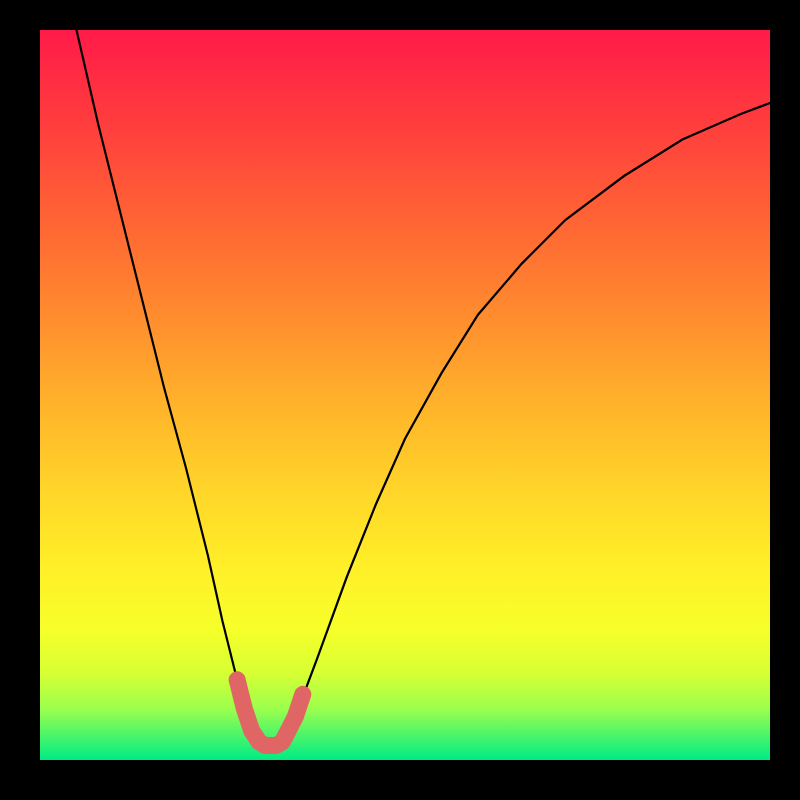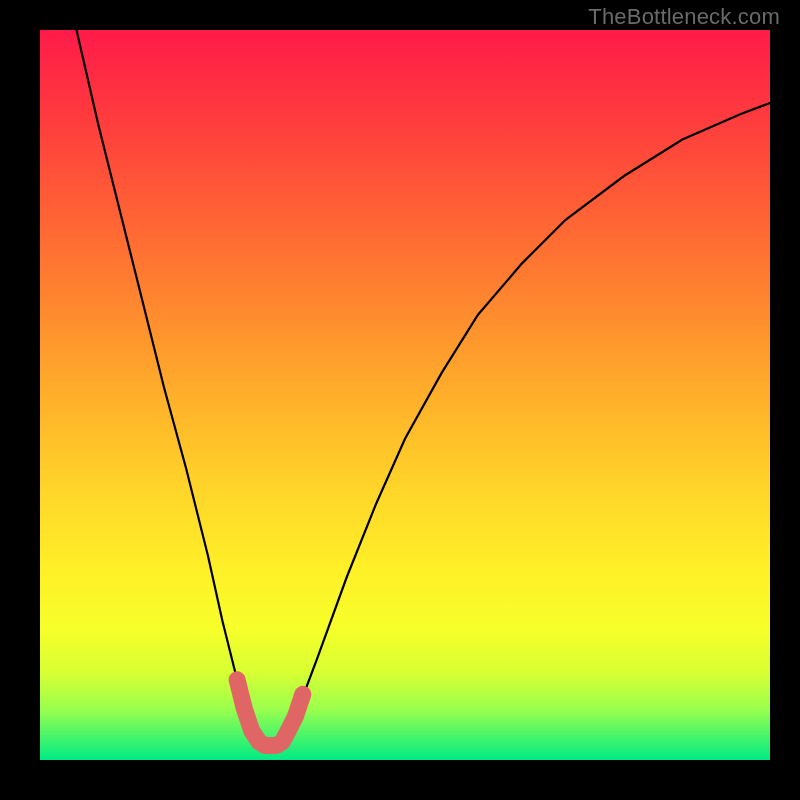--- a/index.html
+++ b/index.html
@@ -53,21 +53,20 @@
     width: 730px;
     height: 730px;
     overflow: visible;
   }
 </style>
 </head>
 <body>
 
 <div class="frame">
 
-  <div class="attribution" data-bind="attribution">TheBottleneck.com</div>
 
   <div class="plot">
     <svg class="curve" viewBox="0 0 730 730" preserveAspectRatio="none">
       <path id="main-curve" fill="none" stroke="#000000" stroke-width="2.2" stroke-linecap="round" d="M36.50 0.00 L58.40 94.90 L80.30 182.50 L102.20 270.10 L124.10 357.70 L146.00 438.00 L167.90 525.60 L182.50 591.30 L197.10 649.70 L208.05 686.20 L219.00 711.75 L229.95 715.40 L240.90 711.75 L255.50 686.20 L277.40 627.80 L306.60 547.50 L335.80 474.50 L365.00 408.80 L401.50 343.10 L438.00 284.70 L481.80 233.60 L525.60 189.80 L584.00 146.00 L642.40 109.50 L700.80 83.95 L730.00 73.00"></path>
       <path id="marker-curve" fill="none" stroke="#e06666" stroke-width="17" stroke-linecap="round" stroke-linejoin="round" d="M197.10 649.70 L204.40 678.90 L211.70 700.80 L219.00 711.75 L224.84 715.40 L230.68 715.40 L236.52 715.40 L242.36 711.75 L248.20 700.80 L255.50 686.20 L262.80 664.30"></path>
     </svg>
   </div>
 
 </div>
 

